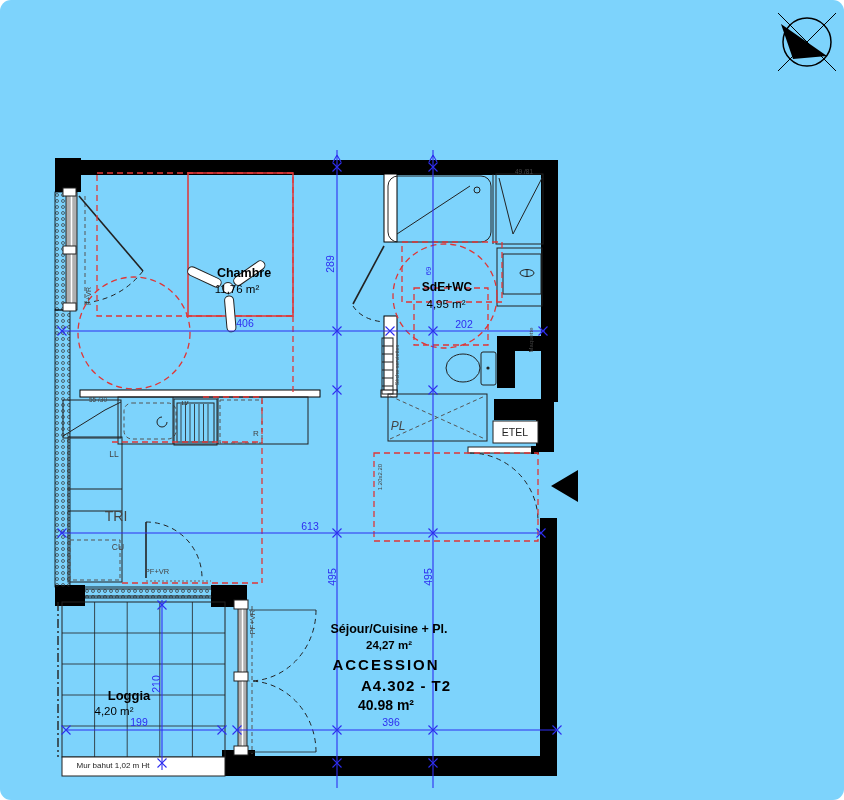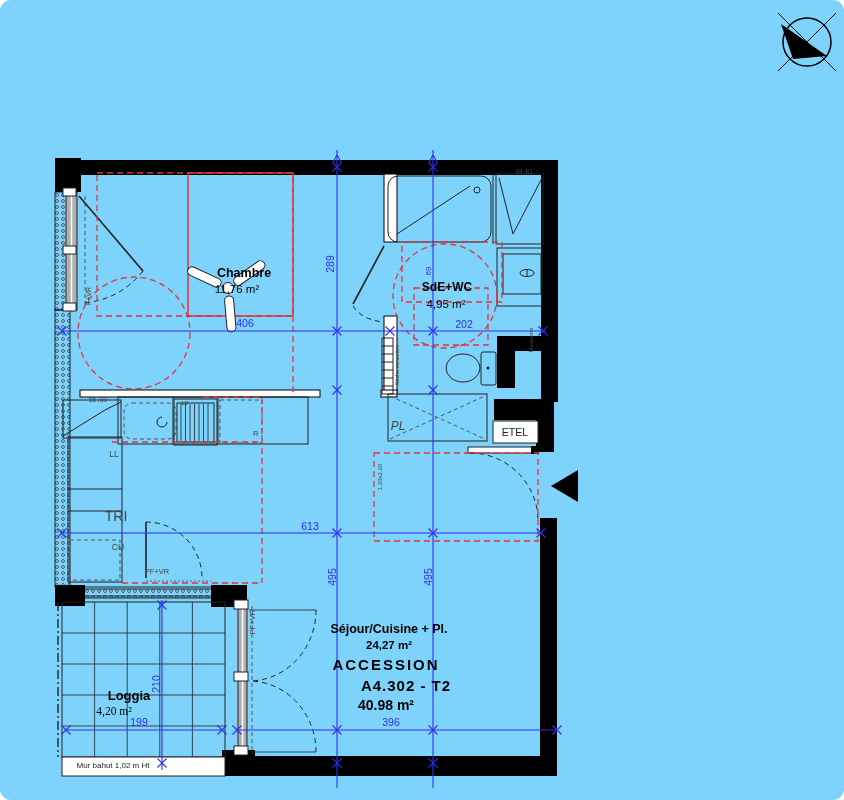--- a/index.html
+++ b/index.html
@@ -252,21 +252,21 @@
 <div class="lbl room-name" style="left:447px;top:287px;font-size:12px;">SdE+WC</div>
 <div class="lbl room-area" style="left:446px;top:305px;">4,95 m²</div>
 
 <div class="lbl room-name" style="left:389px;top:629px;">Séjour/Cuisine + Pl.</div>
 <div class="lbl room-area" style="left:389px;top:646px;font-weight:bold;">24,27 m²</div>
 <div class="lbl big" style="left:386px;top:664px;font-size:15px;letter-spacing:2px;">ACCESSION</div>
 <div class="lbl big" style="left:406px;top:685px;font-size:15px;letter-spacing:1px;">A4.302 - T2</div>
 <div class="lbl big" style="left:386px;top:705px;font-size:14px;">40.98 m²</div>
 
 <div class="lbl room-name" style="left:117px;top:695px;font-size:13px;margin-left:12px;">Loggia</div>
-<div class="lbl room-area" style="left:114px;top:712px;font-family:Liberation Serif, serif;">4,20 m²</div>
+<div class="lbl room-area" style="left:114px;top:712px;">4,20 m²</div>
 
 <div class="lbl dim" style="left:245px;top:323px;text-align:center;">406</div>
 <div class="lbl dim" style="left:464px;top:324px;">202</div>
 <div class="lbl dim rot" style="left:330px;top:264px;">289</div>
 <div class="lbl dim sm rot" style="left:429px;top:271px;">69</div>
 <div class="lbl dim" style="left:310px;top:526px;">613</div>
 <div class="lbl dim rot" style="left:332px;top:577px;">495</div>
 <div class="lbl dim rot" style="left:428px;top:577px;">495</div>
 <div class="lbl dim rot" style="left:156px;top:684px;">210</div>
 <div class="lbl dim" style="left:139px;top:722px;">199</div>

